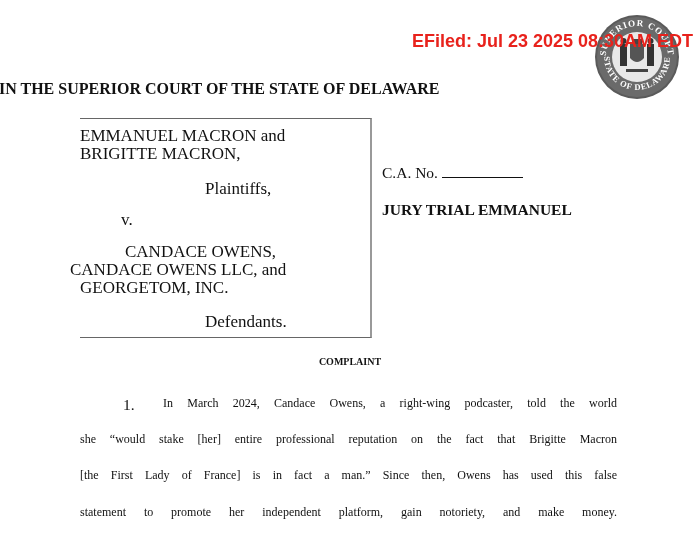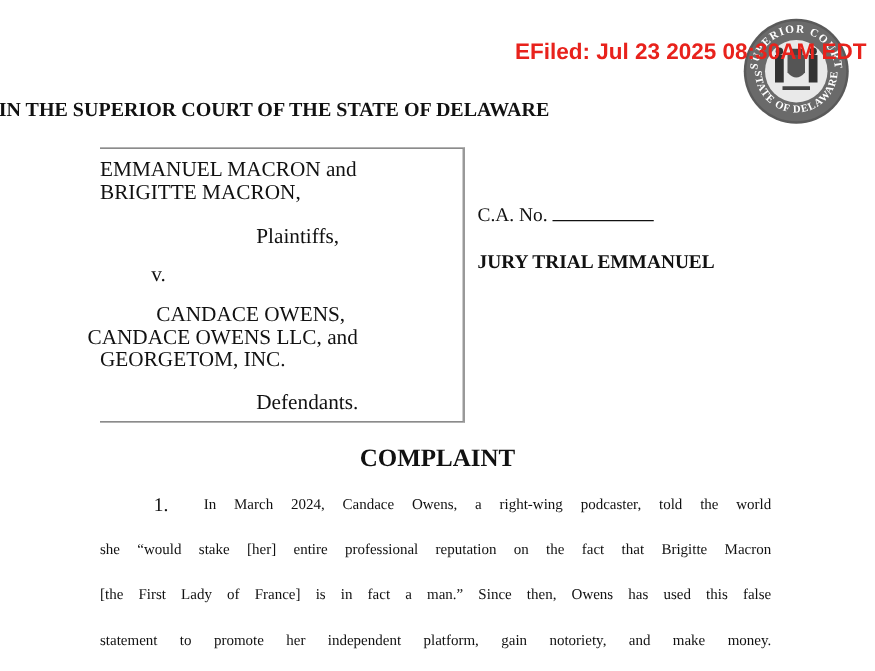--- a/index.html
+++ b/index.html
@@ -19,21 +19,21 @@
     .court-title span { position: relative; left: -1px; }
 
     
     .caption-box { left: 80px; top: 118px; width: 290px; height: 218px;
                    border-top: 1px solid #666; border-right: 2px solid #999; border-bottom: 1px solid #666; }
     .cap-line { font-size: 17px; line-height: 18px; white-space: nowrap; }
     .ca-no { left: 382px; top: 164px; font-size: 15.5px; white-space: nowrap; }
     .ca-blank { display: inline-block; width: 81px; border-bottom: 1px solid #111; height: 12px; margin-left: 4px; vertical-align: baseline; }
     .jury { left: 382px; top: 201px; font-size: 15.5px; font-weight: bold; white-space: nowrap; }
 
-    .complaint-heading { left: 0; width: 700px; top: 356px; text-align: center; font-weight: bold; font-size: 20px; }
+    .complaint-heading { left: 0; width: 700px; top: 356px; text-align: center; font-weight: bold; font-size: 10px; }
     .complaint-heading span { position: relative; left: 0px; }
 
     .para-line { left: 80px; width: 537px; font-size: 12px; white-space: nowrap; text-align: justify; text-align-last: justify; }
   </style>
 </head>
 <body>
 
 <div class="abs seal">
   <svg width="86" height="86" viewBox="0 0 86 86">
     <defs>

